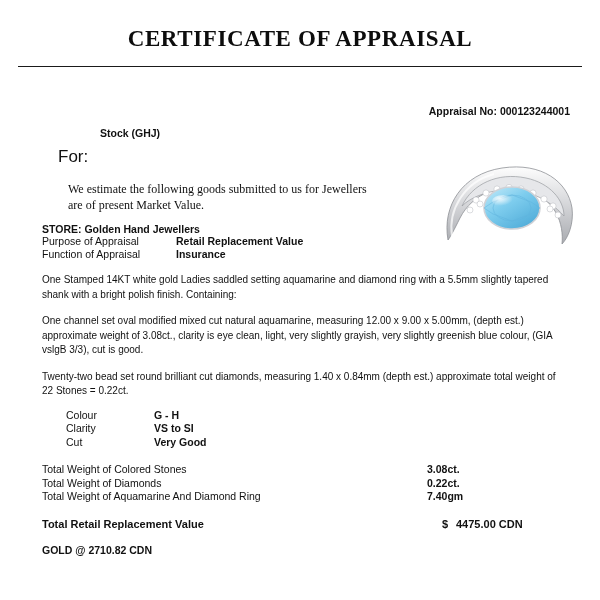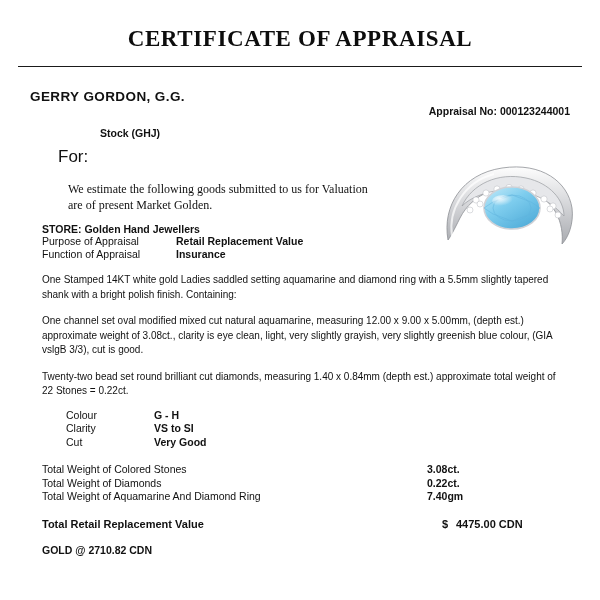--- a/index.html
+++ b/index.html
@@ -143,28 +143,27 @@
 </style>
 </head>
 <body>
 
 <div class="page">
 
   <div class="title">CERTIFICATE OF APPRAISAL</div>
   <div class="rule"></div>
 
   <div class="owner-row">
-    <div class="owner-name">GERRY GORDON, G.G.</div>
     <div class="appraisal-no">Appraisal No: 000123244001</div>
   </div>
 
   <div class="stock-line">Stock (GHJ)</div>
   <div class="for-line">For:</div>
 
-  <div class="estimate">We estimate the following goods submitted to us for Valuation are of present Market Golden.</div>
+  <div class="estimate">We estimate the following goods submitted to us for Jewellers are of present Market Value.</div>
 
   <div class="store-line">STORE: Golden Hand Jewellers</div>
 
   <div class="kv">
     <span class="k">Purpose of Appraisal</span><span class="v">Retail Replacement Value</span>
   </div>
   <div class="kv">
     <span class="k">Function of Appraisal</span><span class="v">Insurance</span>
   </div>
 

